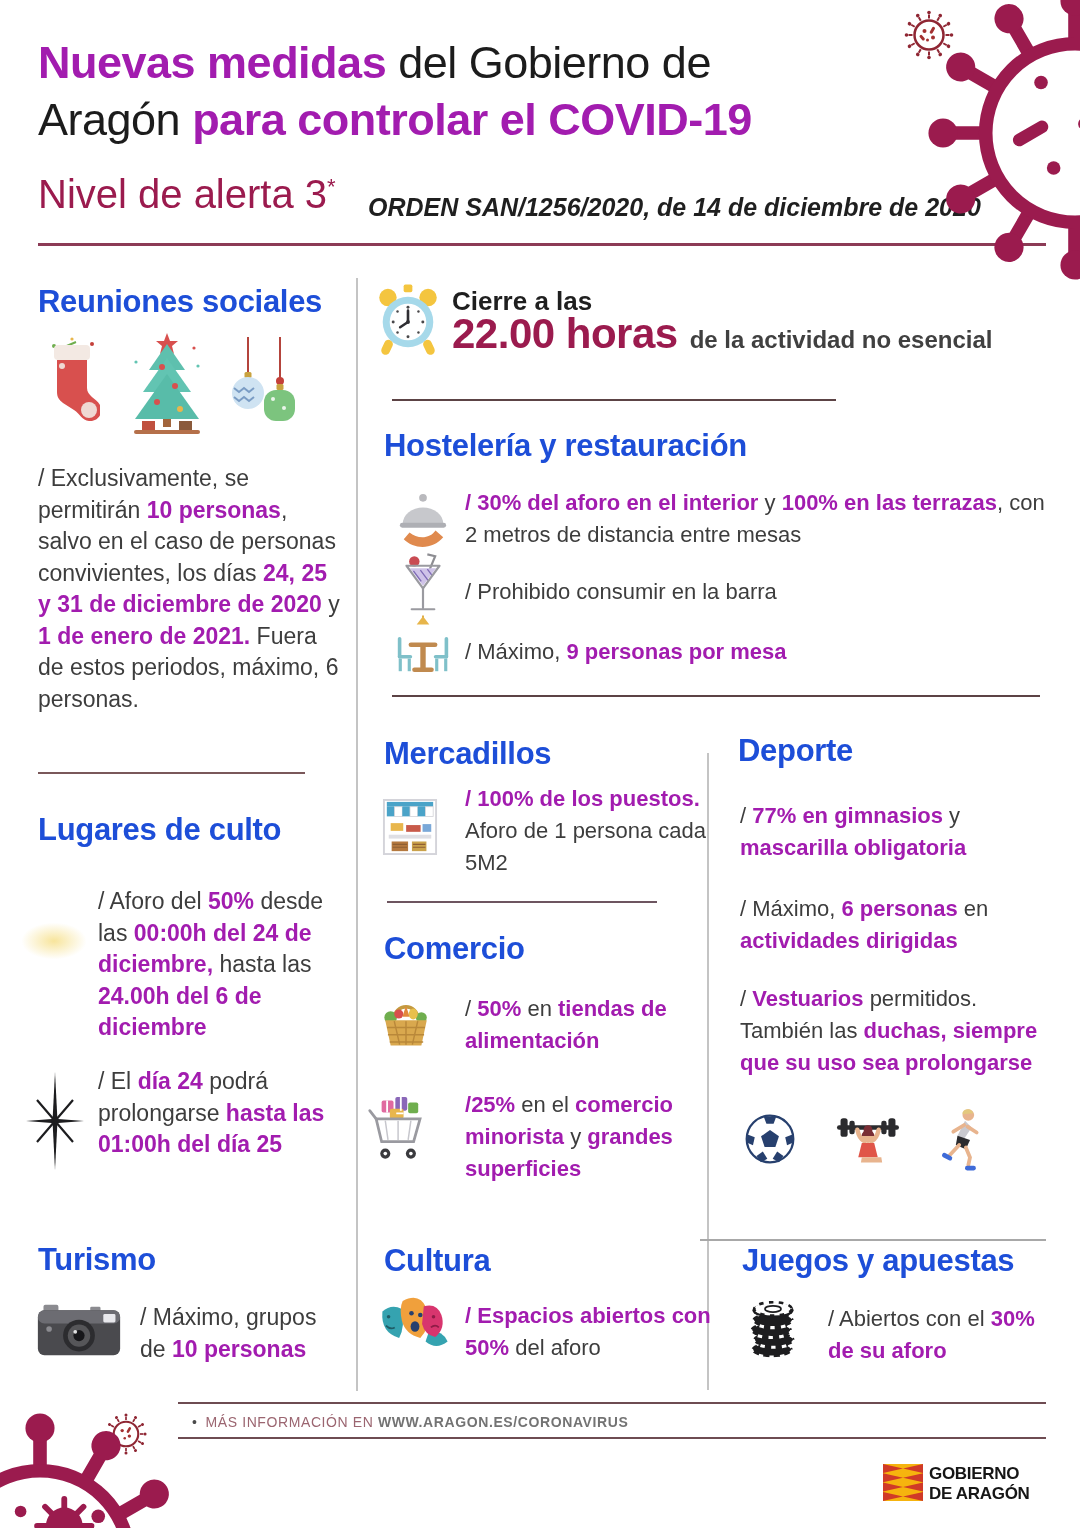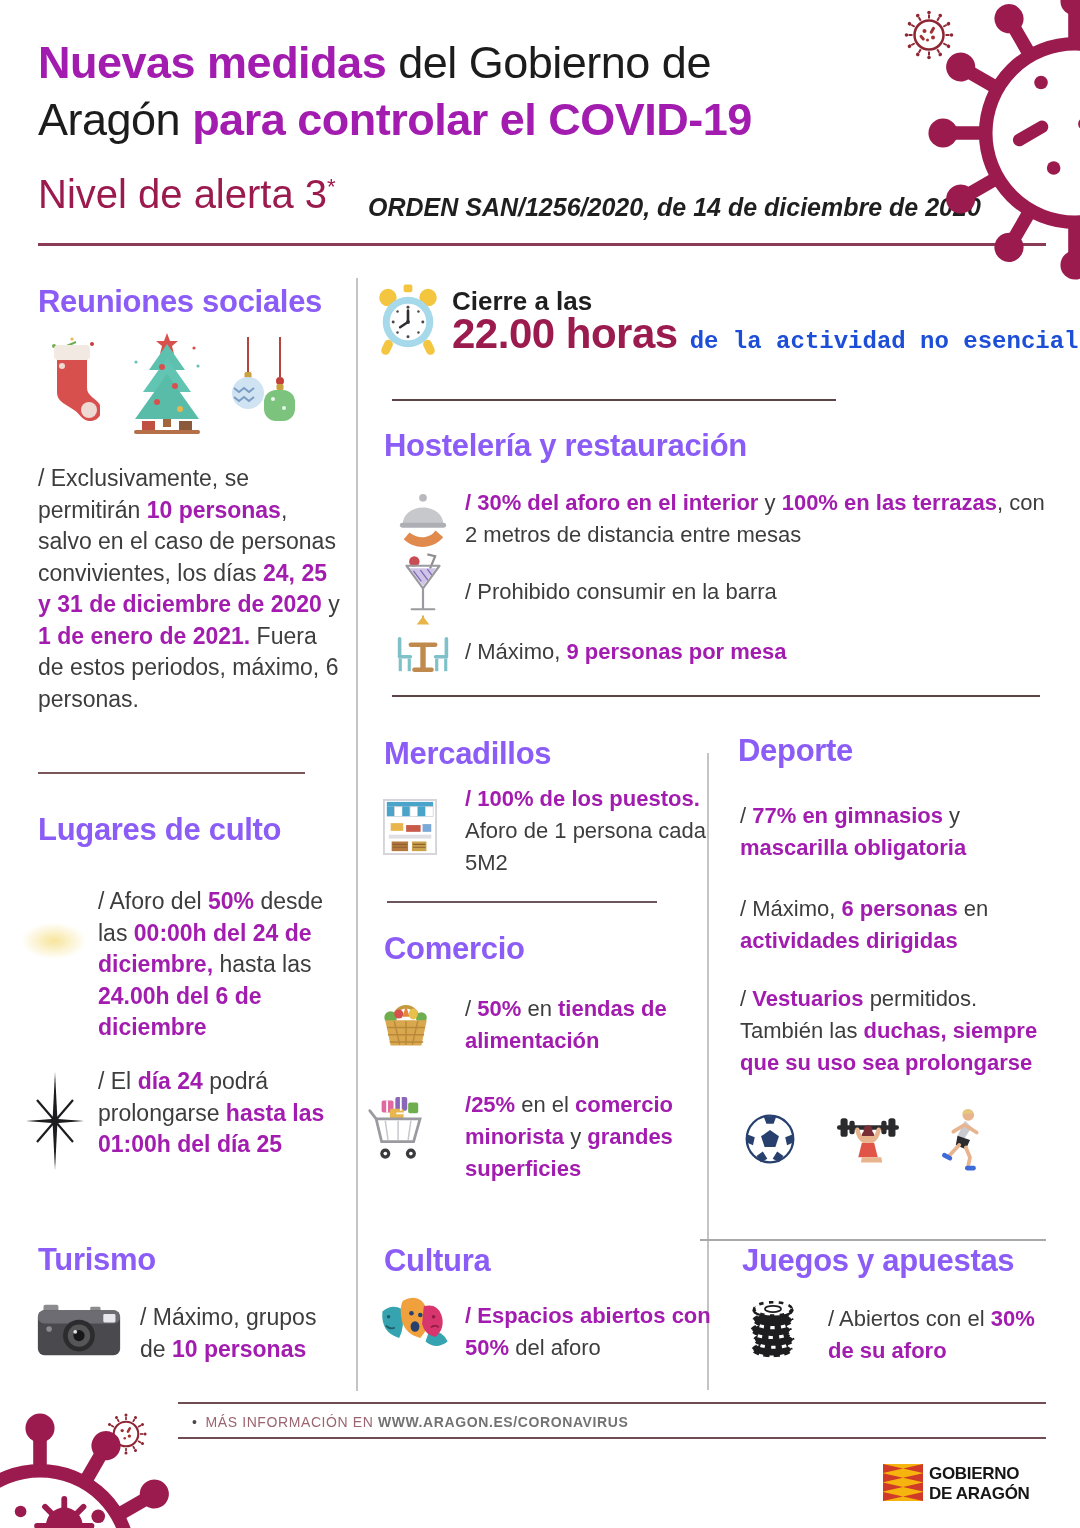--- a/index.html
+++ b/index.html
@@ -8,30 +8,30 @@
     background:#ffffff;color:#3d3d3d;
     font-family:"Liberation Sans", sans-serif;
   }
   .abs{position:absolute;}
   .acc{color:#9b1b4e;font-weight:700;}
   .b{font-weight:700;color:#a21caf;}
   .title{font-size:45px;line-height:57px;font-weight:500;color:#1c1c1c;letter-spacing:-0.5px;}
   .alert{font-size:40px;font-weight:400;color:#9b1b4e;}
   .alert sup{font-size:22px;}
   .order{font-size:25px;font-style:italic;font-weight:700;color:#1f1f1f;}
-  .h2{font-size:31px;font-weight:700;color:#8b5cf6;letter-spacing:-0.3px;}
+  .h2{font-size:31px;font-weight:700;color:#1d4ed8;letter-spacing:-0.3px;}
   .body-l{font-size:23px;line-height:31.5px;color:#3d3d3d;}
   .body-m{font-size:22px;line-height:32px;color:#3d3d3d;}
   .rule{background:#6e4c52;height:2px;}
   .rule-accent{background:#8c3b56;height:3px;}
   .vrule{background:#c4c4c4;width:2px;}
   .grayrule{background:#a8a8a8;height:1.5px;}
   .cierre-intro{font-size:26px;font-weight:700;color:#1f1f1f;}
   .cierre-time{font-size:42px;font-weight:700;color:#9b1b4e;letter-spacing:-0.5px;}
-  .cierre-rest{font-size:24px;font-weight:700;color:#1d4ed8;font-family:Liberation Mono, monospace;}
+  .cierre-rest{font-size:24px;font-weight:700;color:#404040;}
   .cierre-row{display:flex;align-items:baseline;gap:12px;white-space:nowrap;}
   .foot{font-size:14px;letter-spacing:0.6px;color:#9b6570;font-weight:500;}
   .foot .url{color:#737373;font-weight:800;}
   .foot .dot{color:#4a4a4a;margin-right:8px;}
   .logo-text{font-size:17px;line-height:20px;font-weight:800;color:#161616;letter-spacing:-0.3px;}
   .glow{background:radial-gradient(ellipse at center, rgba(247,227,150,0.95) 0%, rgba(247,227,150,0.35) 45%, rgba(247,227,150,0) 72%);}
   svg{display:block;}
 </style>
 </head>
 <body>

